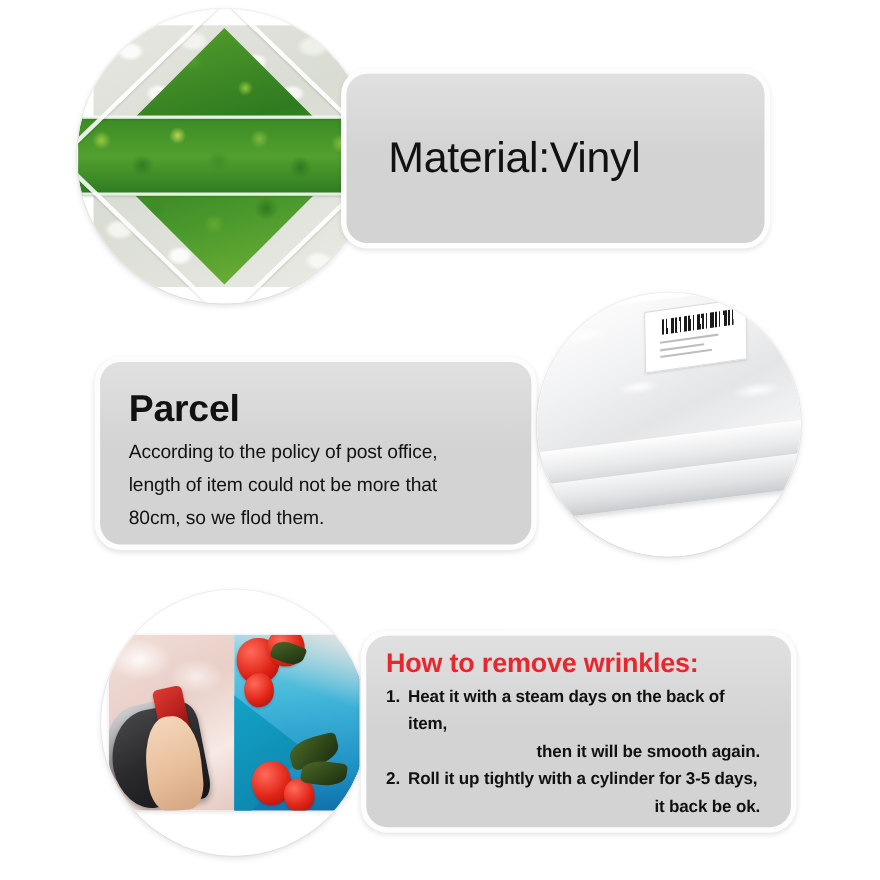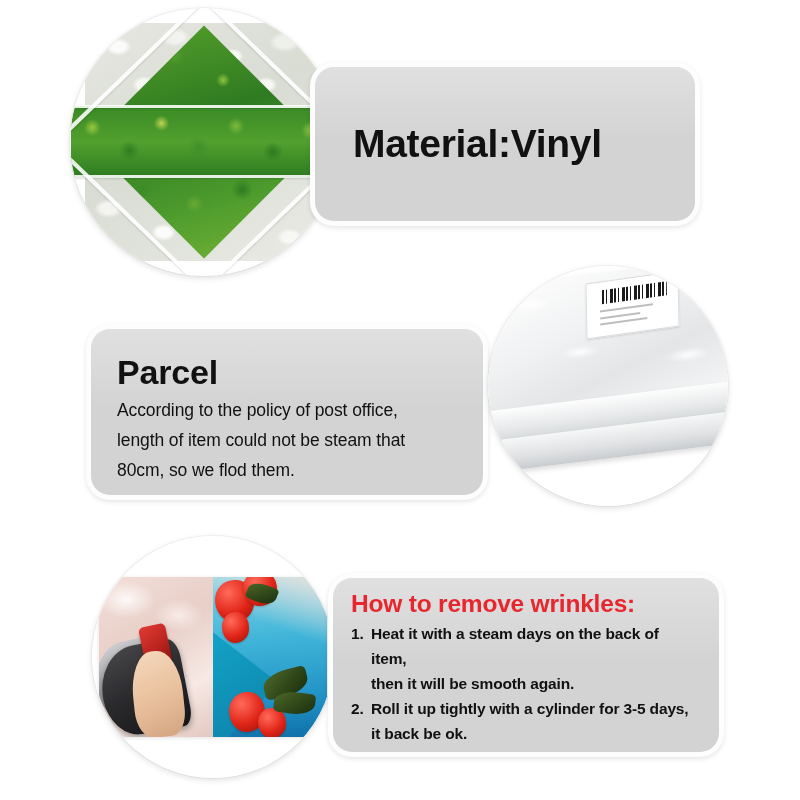--- a/index.html
+++ b/index.html
@@ -122,21 +122,21 @@
   .leaf-seam {
     position: absolute;
     background: rgba(255,255,255,0.88);
     box-shadow: 0 1px 2px rgba(0,0,0,0.12);
   }
 
   #panel-material { left: 310px; top: 62px; width: 390px; height: 164px; }
   #panel-material .panel-inner { display: flex; align-items: center; padding-left: 38px; }
   .title-large {
     font-size: 39px;
-    font-weight: bold;
+    font-weight: normal;
     color: #111111;
     letter-spacing: -0.3px;
     position: relative;
     z-index: 2;
   }
 
   
   #panel-parcel { left: 86px; top: 324px; width: 402px; height: 176px; }
   #panel-parcel .panel-inner { padding: 26px 20px 10px 26px; }
   .heading-mid {
@@ -326,21 +326,21 @@
   .step-item {
     display: flex;
     font-size: 15.5px;
     font-weight: bold;
     color: #111111;
     line-height: 1.62;
     letter-spacing: -0.15px;
   }
   .step-num { flex: 0 0 20px; }
   .step-text { flex: 1 1 auto; }
-  .step-text .l2 { display: block; padding-left: 0; }
+  .step-text .l2 { display: block; padding-left: 0; text-align: right; }
 </style>
 </head>
 <body>
 
 <div id="page">
 
   <div class="photo-circle" id="circle-material">
     <div class="photo-clip">
       <div class="leaf-art">
         <div class="stone-bg"></div>
@@ -360,21 +360,21 @@
     <div class="panel-inner">
       <div class="title-large">Material:Vinyl</div>
     </div>
   </div>
 
   <div class="panel" id="panel-parcel">
     <div class="panel-inner">
       <div class="heading-mid">Parcel</div>
       <div class="body-lines">
         <div class="body-line">According to the policy of post office,</div>
-        <div class="body-line">length of item could not be steam that</div>
+        <div class="body-line">length of item could not be more that</div>
         <div class="body-line">80cm, so we flod them.</div>
       </div>
     </div>
   </div>
 
   <div class="photo-circle" id="circle-parcel">
     <div class="photo-clip">
       <div class="mailer-art">
         <div class="mailer-stack">
           <div class="mailer top"></div>

